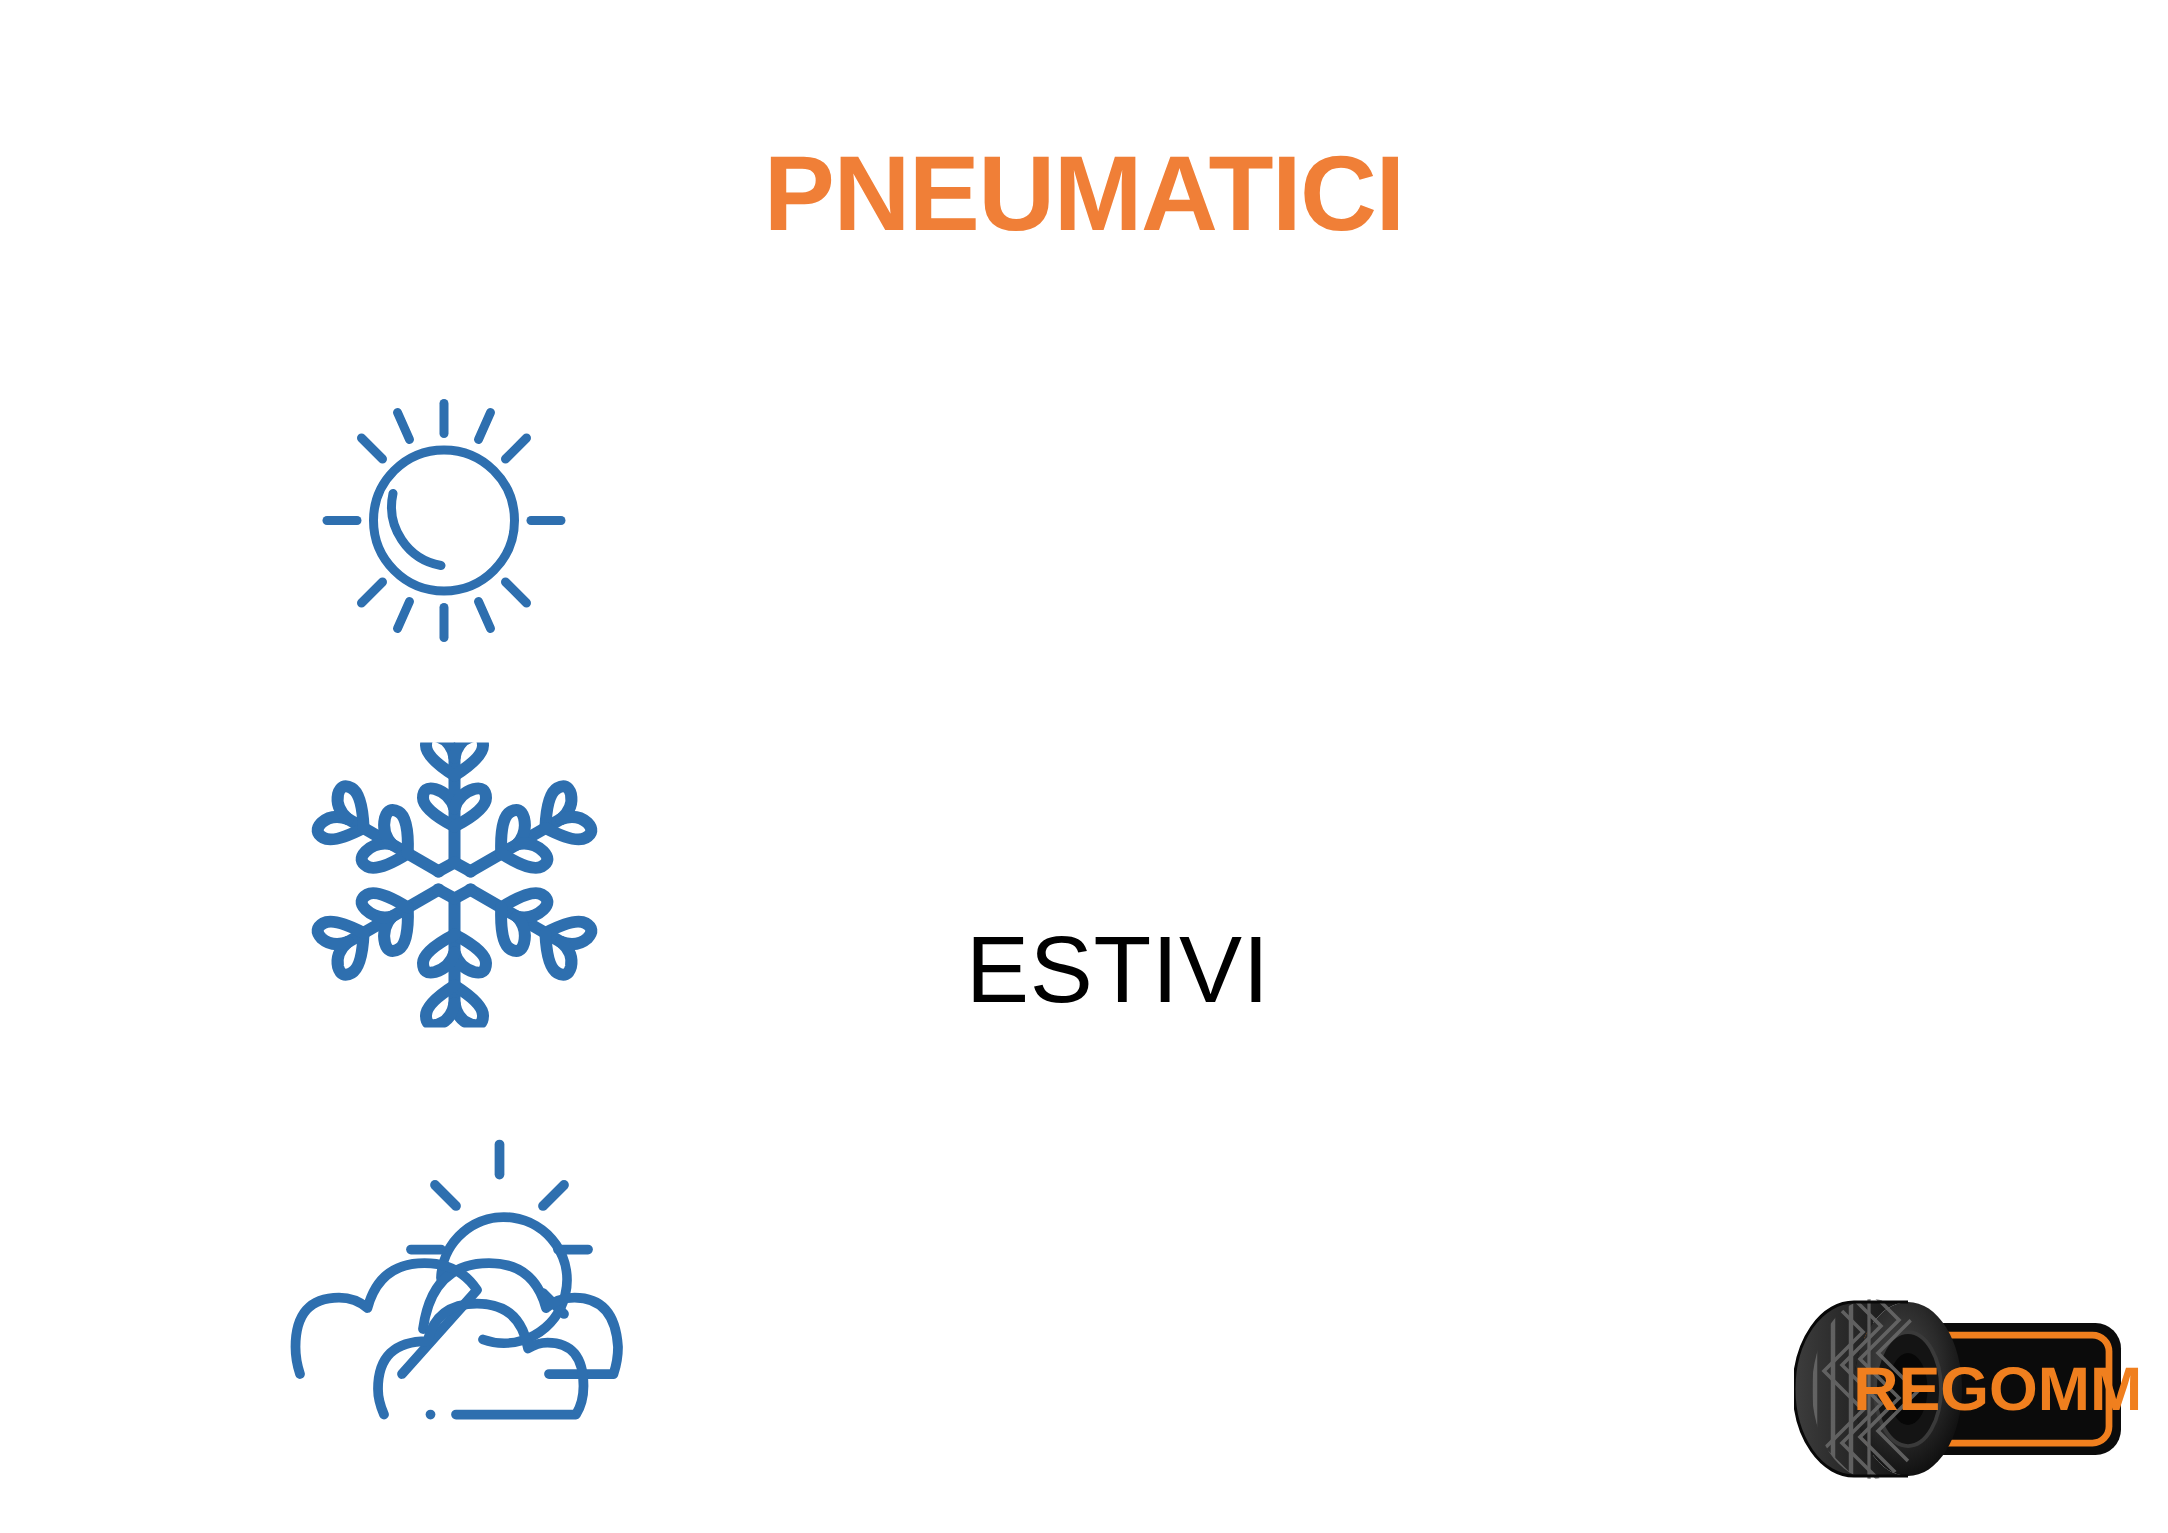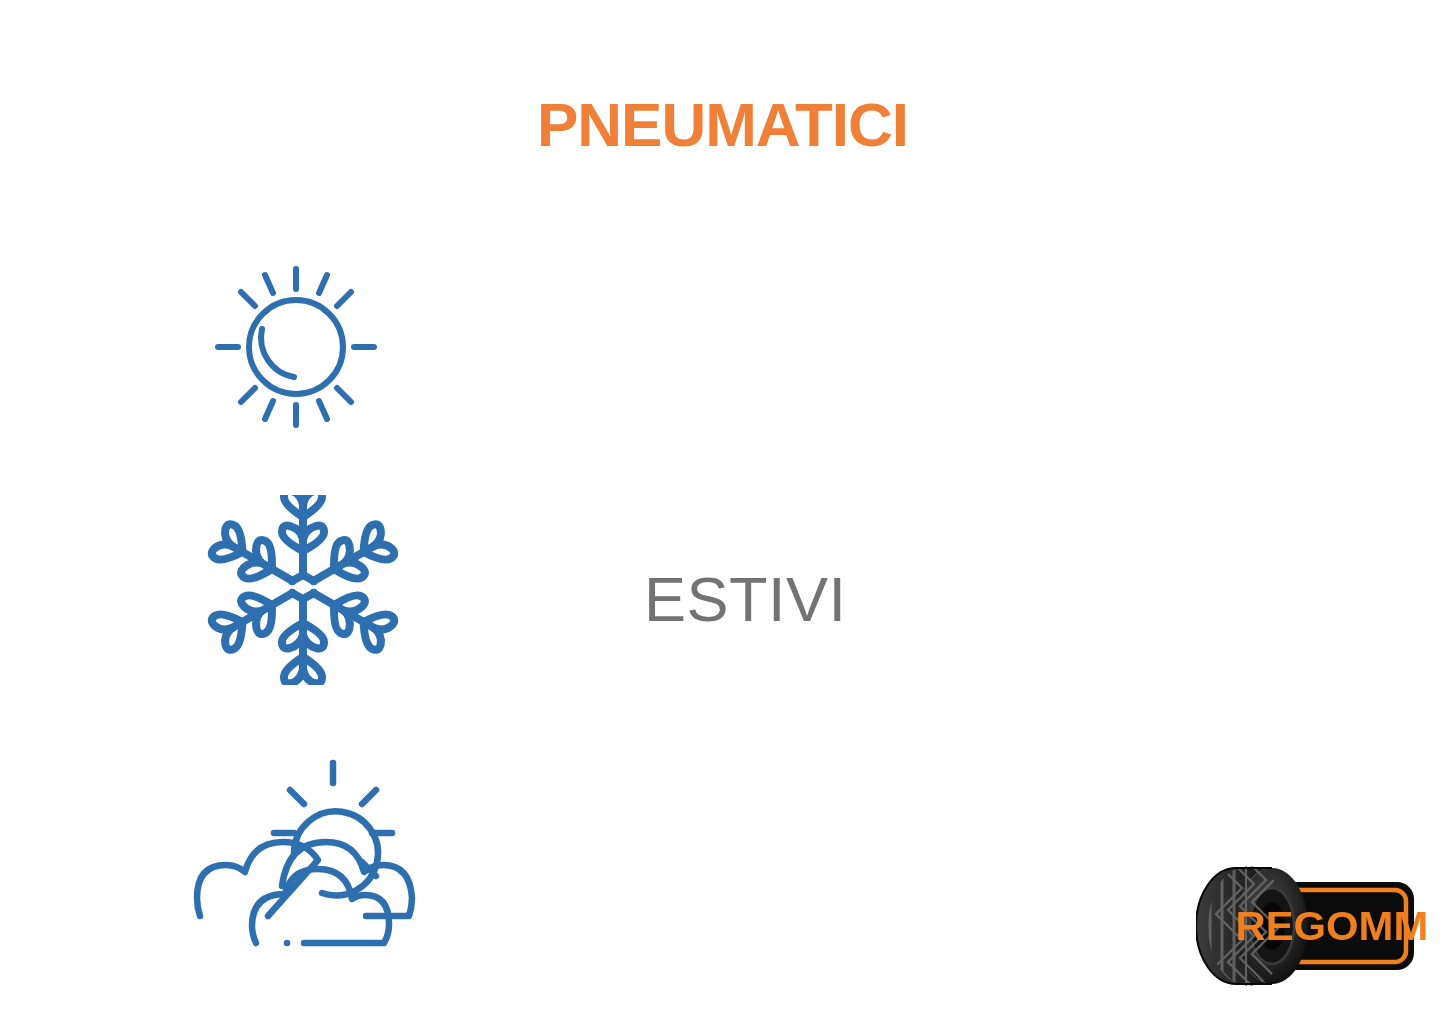--- a/index.html
+++ b/index.html
@@ -18,21 +18,21 @@
     overflow: hidden;
   }
 
   
   #title {
     position: absolute;
     left: 0;
     top: 94px;
     width: 1445px;
     text-align: center;
-    font-size: 62px;
+    font-size: 71px;
     font-weight: bold;
     letter-spacing: -1px;
     color: #F07F37;
     line-height: 1;
     white-space: nowrap;
     user-select: none;
   }
 
   
   .row {
@@ -53,25 +53,26 @@
     height: 190px;
   }
   .icon-slot svg {
     display: block;
   }
 
   .row-label {
     position: absolute;
     font-size: 63px;
     font-weight: 400;
-    color: #737373;
+    color: #000000;
     line-height: 1;
     letter-spacing: 0.5px;
     white-space: nowrap;
     user-select: none;
+    margin-top: 48px;
   }
   #label-estivi    { left: 644px; top: 313px; }
 
   
   #logo {
     position: absolute;
     left: 1196px;
     top: 858px;
     width: 232px;
     height: 140px;

